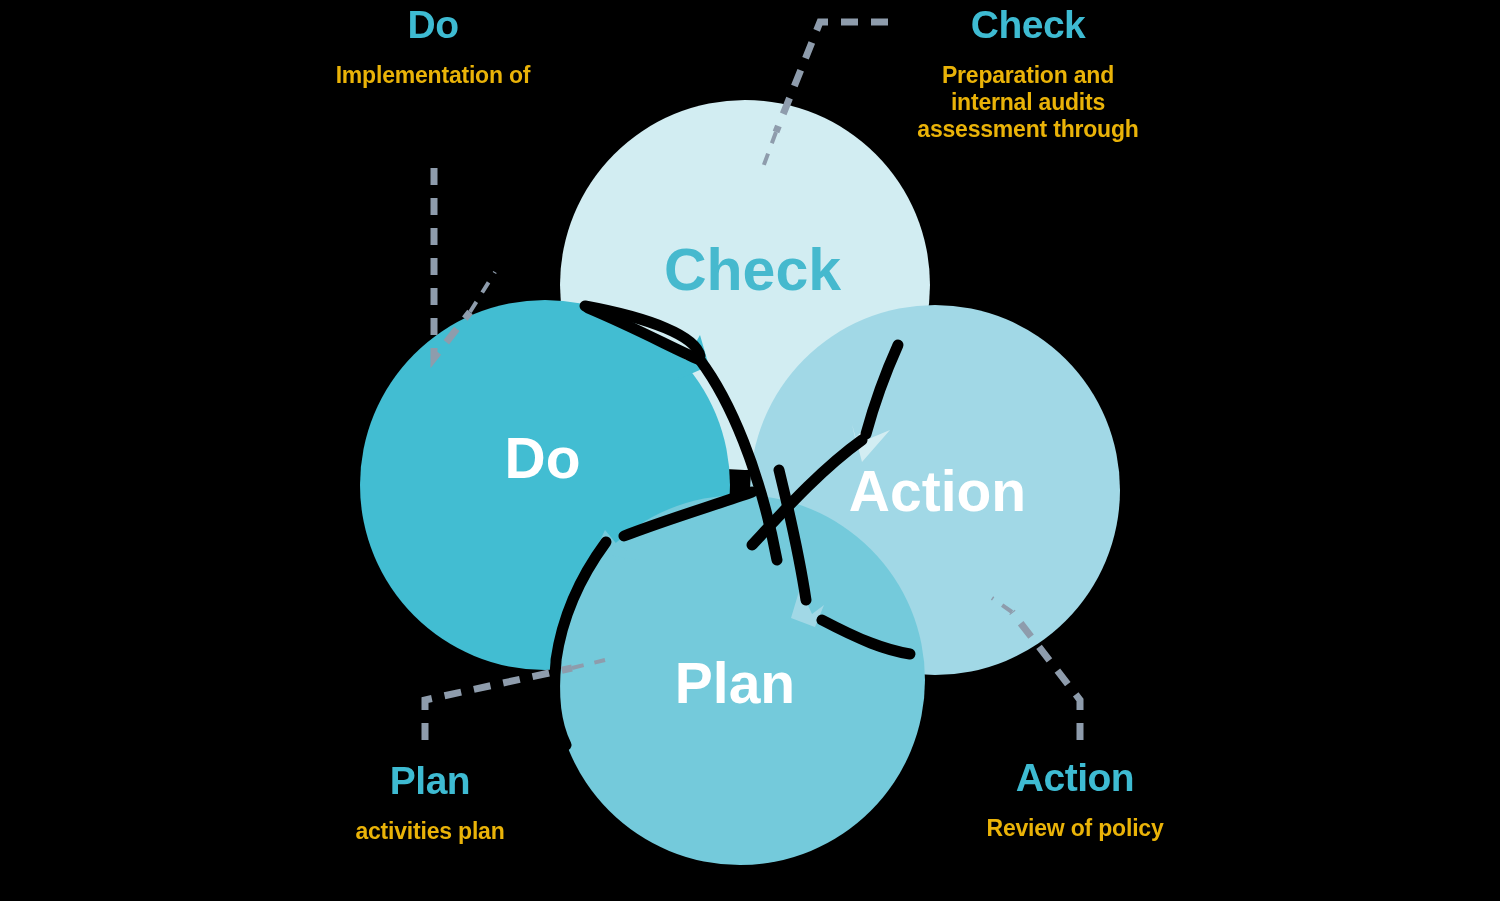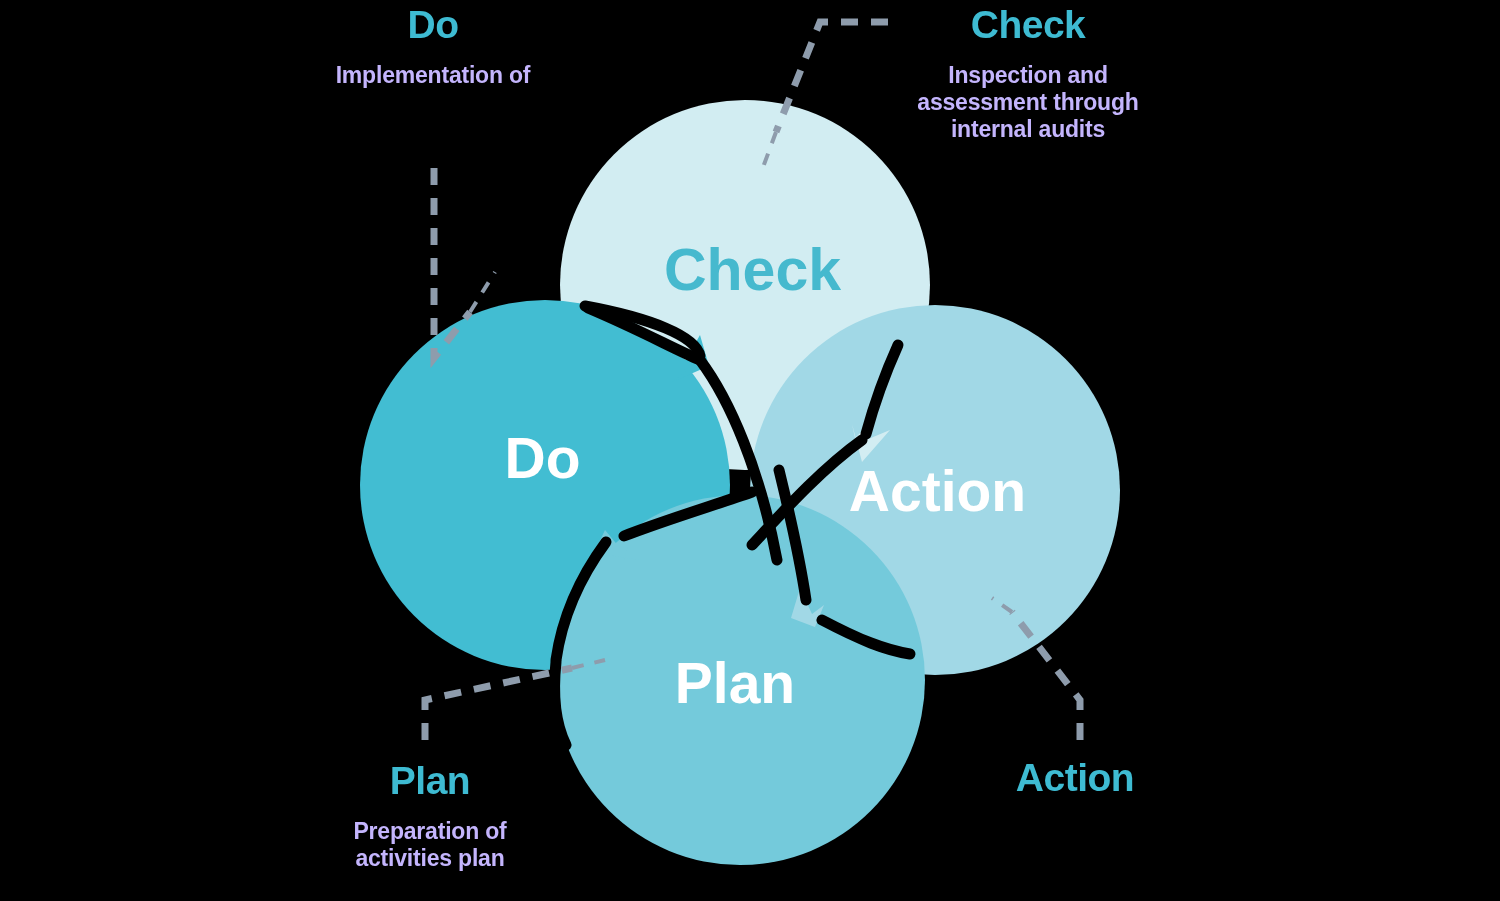--- a/index.html
+++ b/index.html
@@ -40,21 +40,21 @@
     font-size: 39px;
     font-weight: bold;
     color: #3EBBD2;
     letter-spacing: -0.5px;
     margin: 0 0 14px 0;
     white-space: nowrap;
   }
   .callout .c-desc {
     font-size: 23px;
     font-weight: bold;
-    color: #c4b5fd;
+    color: #eab308;
     letter-spacing: -0.2px;
     margin: 0;
   }
 
   #callout-do    { left: 268px; top: 2px;   width: 330px; }
   #callout-check { left: 858px; top: 2px;   width: 340px; }
   #callout-plan  { left: 300px; top: 758px; width: 260px; }
   #callout-action{ left: 930px; top: 755px; width: 290px; }
 
   
@@ -166,33 +166,33 @@
   <div class="callout" id="callout-do">
     <div class="c-title">Do</div>
     <div class="c-desc">
       <div>Implementation of</div>
     </div>
   </div>
 
   <div class="callout" id="callout-check">
     <div class="c-title">Check</div>
     <div class="c-desc">
-      <div>Inspection and</div>
+      <div>Preparation and</div>
+      <div>internal audits</div>
       <div>assessment through</div>
-      <div>internal audits</div>
     </div>
   </div>
 
   <div class="callout" id="callout-plan">
     <div class="c-title">Plan</div>
     <div class="c-desc">
-      <div>Preparation of</div>
       <div>activities plan</div>
     </div>
   </div>
 
   <div class="callout" id="callout-action">
     <div class="c-title">Action</div>
     <div class="c-desc">
+      <div>Review of policy</div>
     </div>
   </div>
 
 </div>
 
 </body></html>

